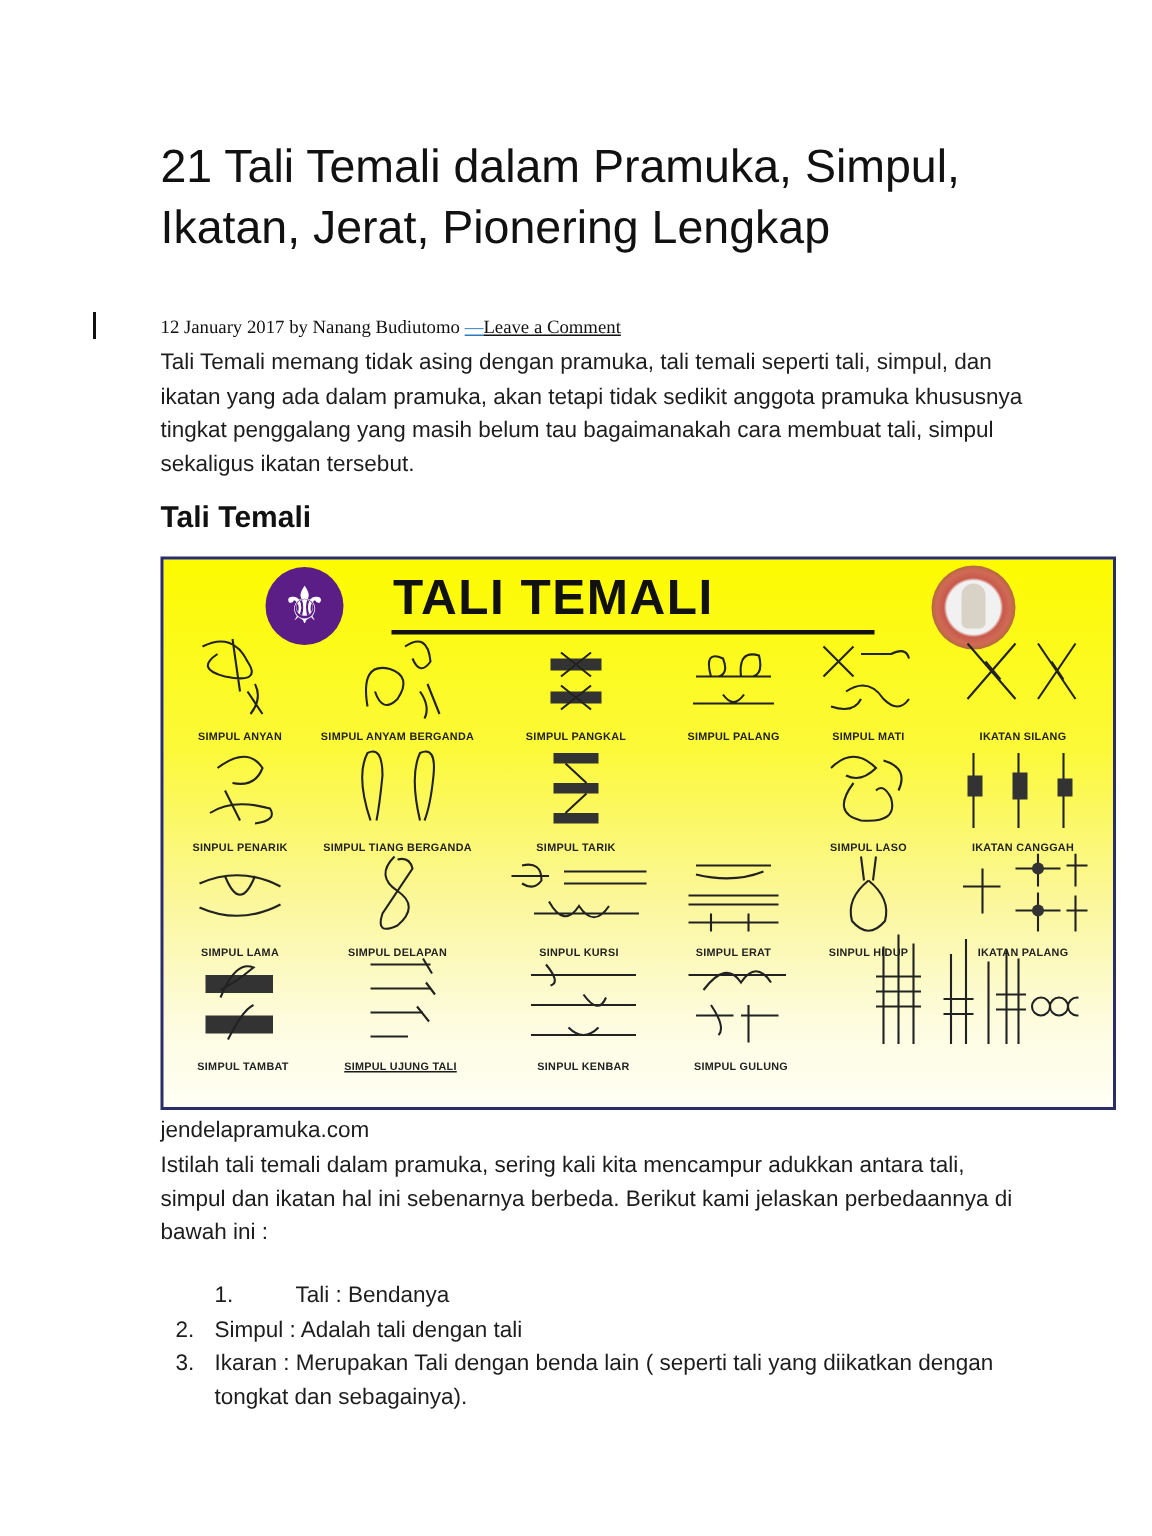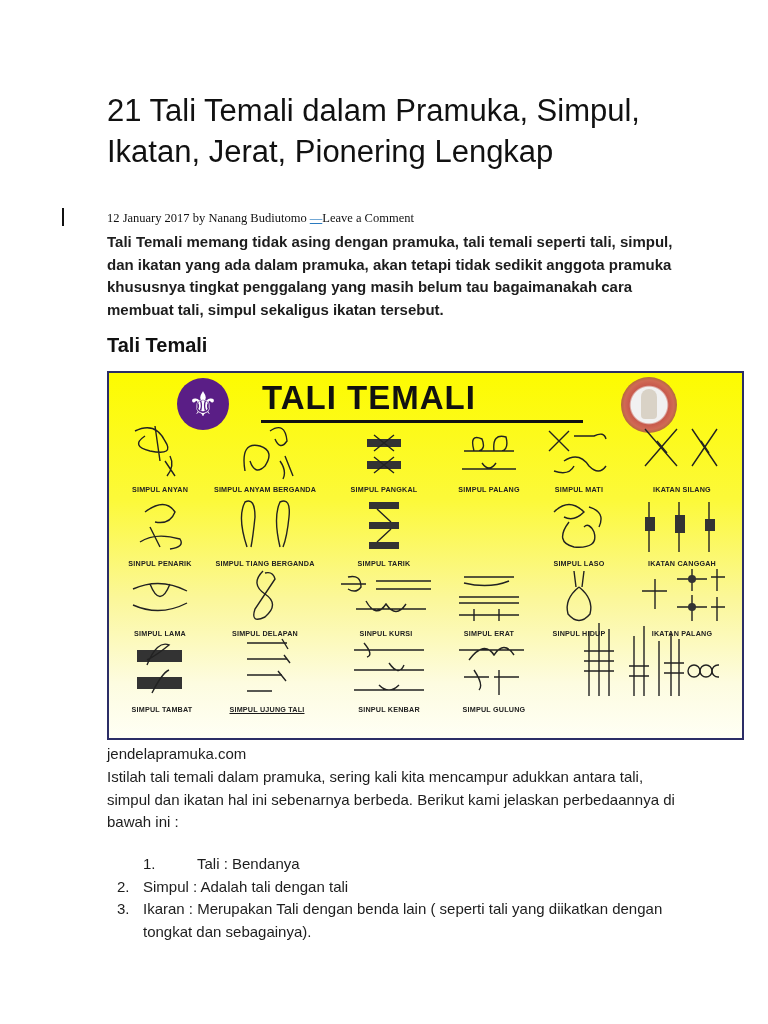--- a/index.html
+++ b/index.html
@@ -3,24 +3,24 @@
   <meta charset="utf-8">
   <style>
     html, body { margin: 0; padding: 0; background: #ffffff; }
     body { width: 768px; height: 1024px; position: relative; overflow: hidden;
            font-family: "Liberation Sans", sans-serif; color: #1a1a1a; }
     .page-title { position: absolute; left: 107px; top: 90px; width: 560px;
                   font-size: 31px; line-height: 41px; font-weight: normal; margin: 0; color: #111; }
     .cursor-bar { position: absolute; left: 62px; top: 208px; width: 2px; height: 18px; background: #111; }
     .meta { position: absolute; left: 107px; top: 211px; font-family: "Liberation Serif", serif;
             font-size: 12.5px; color: #111; }
-    .meta a { color: #111; }
+    .meta a { color: #111; text-decoration: underline; }
     .meta .dash { color: #2a7abf; text-decoration: underline; }
     .para { position: absolute; left: 107px; width: 580px; font-size: 15px; line-height: 22.5px; margin: 0; color: #1d1d1d; }
-    .p1 { top: 231px; font-weight: bold; }
+    .p1 { top: 231px; }
     .section-title { position: absolute; left: 107px; top: 334px; font-size: 20px; font-weight: bold; margin: 0; color: #111; }
     .figure { position: absolute; left: 107px; top: 371px; width: 637px; height: 369px;
               border: 2px solid #2b2d66; box-sizing: border-box;
               background: linear-gradient(to bottom, #fdfb00 0%, #fcf93a 35%, #fbf79a 62%, #fdfce0 85%, #fffff5 100%);
               overflow: hidden; }
     .fig-logo-left { position: absolute; left: 68px; top: 5px; width: 52px; height: 52px; border-radius: 50%;
                      background: #5a1e86; display: flex; align-items: center; justify-content: center; }
     .fig-logo-left span { color: #fff; font-size: 34px; line-height: 1; }
     .fig-logo-right { position: absolute; left: 512px; top: 4px; width: 56px; height: 56px; border-radius: 50%;
                       background: radial-gradient(circle, #f1f1f1 0%, #f1f1f1 45%, #c85a4c 50%, #d06a55 62%, #b76a3f 70%, #e6b081 100%); }

